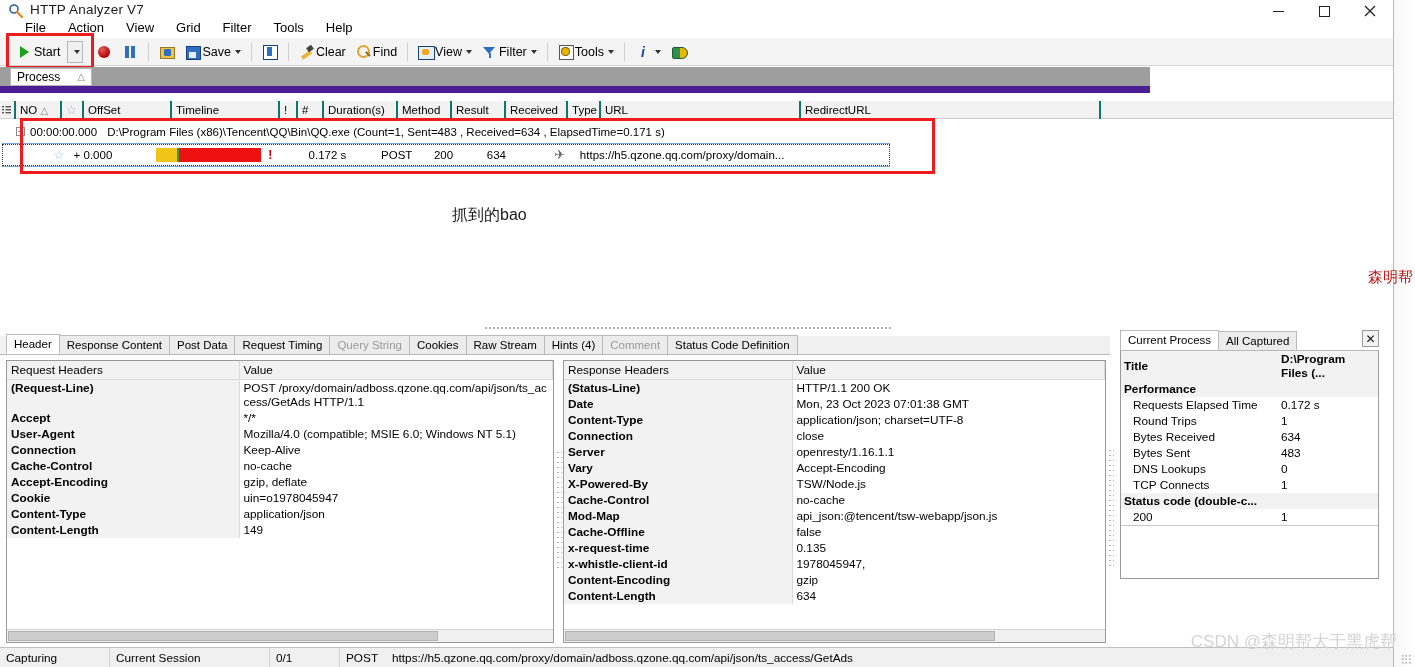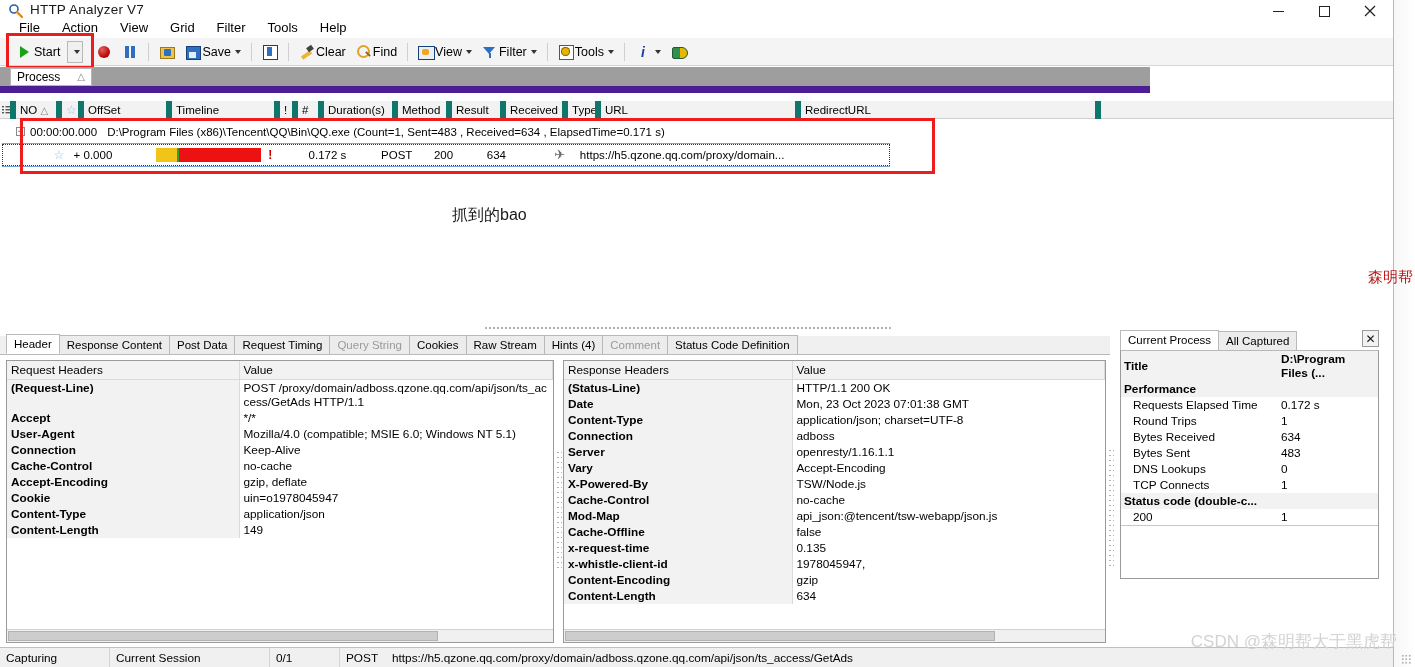--- a/index.html
+++ b/index.html
@@ -41,21 +41,21 @@
     width: 46px; height: 22px; display: flex; align-items: center; justify-content: center;
     font-size: 13px; color: #222;
   }
   .win-btn .glyph-min { display:block; width: 11px; height: 1px; background:#222; }
   .win-btn .glyph-max { display:block; width: 11px; height: 11px; border: 1px solid #222; }
 
   
   .menubar {
     position: absolute; left: 0; top: 18px; width: 1393px; height: 20px;
     background: #ffffff;
-    display: flex; align-items: flex-start; padding-left: 8px;
+    display: flex; align-items: flex-start; padding-left: 14px;
     font-size: 13px;
   }
   .menubar .menu-item { padding: 0 11px; color: #000; line-height: 20px; }
 
   
   .toolbar {
     position: absolute; left: 0; top: 38px; width: 1393px; height: 28px;
     background: #f4f4f4;
     border-bottom: 1px solid #d6d6d6;
     display: flex; align-items: center;
@@ -166,21 +166,21 @@
     padding: 0 6px; font-size: 12px;
   }
   .sort-asc { color: #888; font-size: 10px; }
 
   
   .gridhead {
     position: absolute; left: 0; top: 101px; width: 1393px; height: 18px;
     background: #f2f2f2; border-bottom: 1px solid #cfcfcf;
     display: flex; align-items: center; font-size: 11.5px;
   }
-  .gh-cell { height: 18px; line-height: 18px; padding-left: 4px; border-right: 6px solid #0f766e; overflow: hidden; white-space: nowrap; }
+  .gh-cell { height: 18px; line-height: 18px; padding-left: 4px; border-right: 2px solid #0f766e; overflow: hidden; white-space: nowrap; }
 
   
   .gridarea { position: absolute; left: 0; top: 119px; width: 1393px; height: 200px; background: #fff; }
   .group-row {
     position: absolute; left: 0; top: 4px; width: 1380px; height: 17px;
     display: flex; align-items: center; font-size: 11.5px; padding-left: 16px; background: #fff;
   }
   .expander {
     width: 9px; height: 9px; border: 1px solid #888; background: #fff;
     display: inline-flex; align-items: center; justify-content: center;
@@ -564,21 +564,21 @@
       <tr>
             <td class="k">Date</td>
             <td class="v">Mon, 23 Oct 2023 07:01:38 GMT</td>
           </tr>
       <tr>
             <td class="k">Content-Type</td>
             <td class="v">application/json; charset=UTF-8</td>
           </tr>
       <tr>
             <td class="k">Connection</td>
-            <td class="v">adboss</td>
+            <td class="v">close</td>
           </tr>
       <tr>
             <td class="k">Server</td>
             <td class="v">openresty/1.16.1.1</td>
           </tr>
       <tr>
             <td class="k">Vary</td>
             <td class="v">Accept-Encoding</td>
           </tr>
       <tr>

